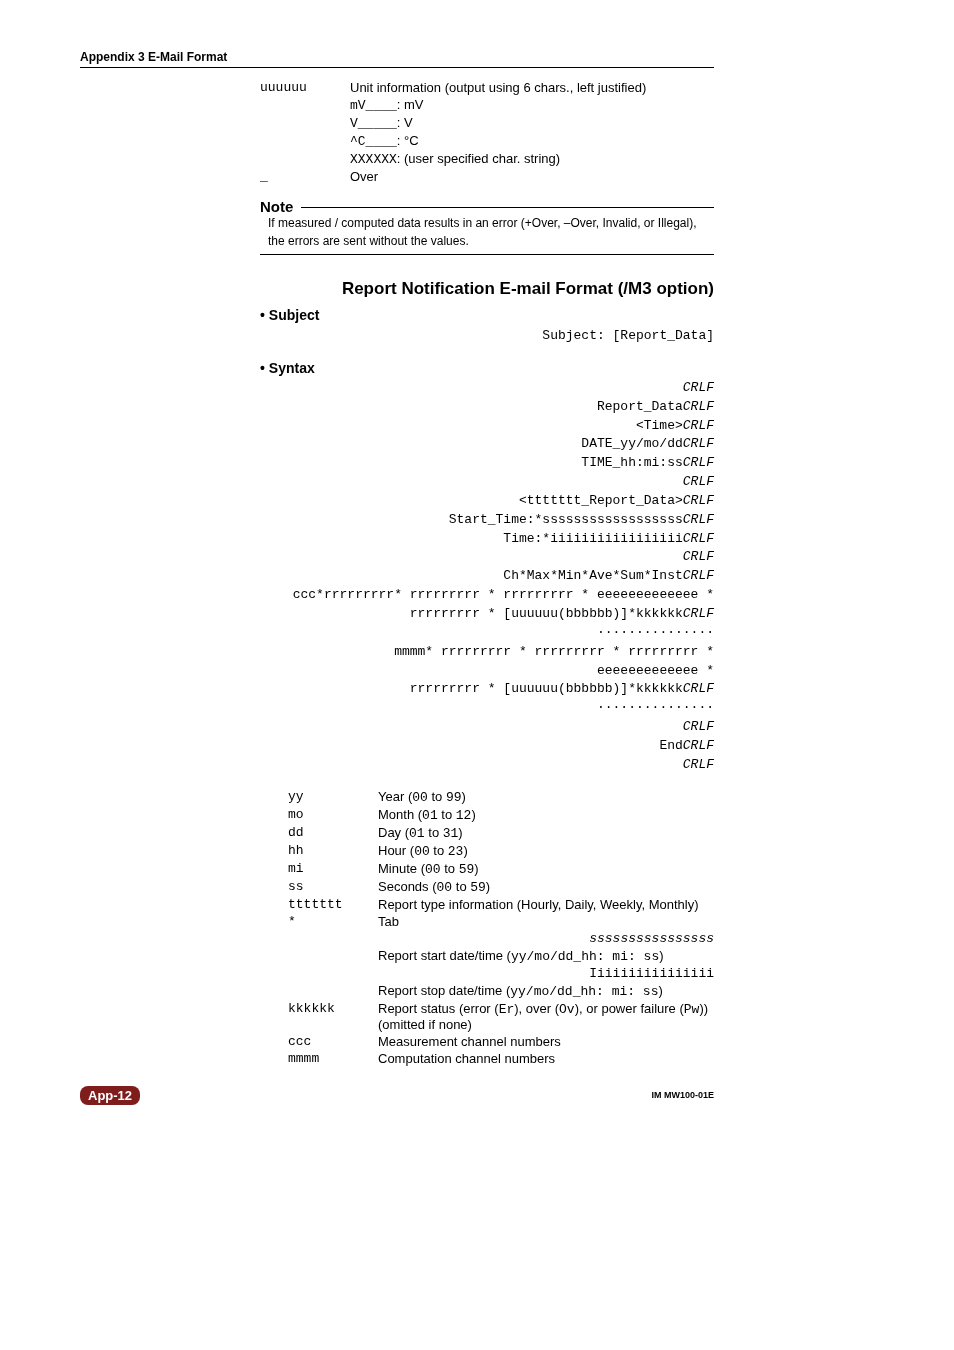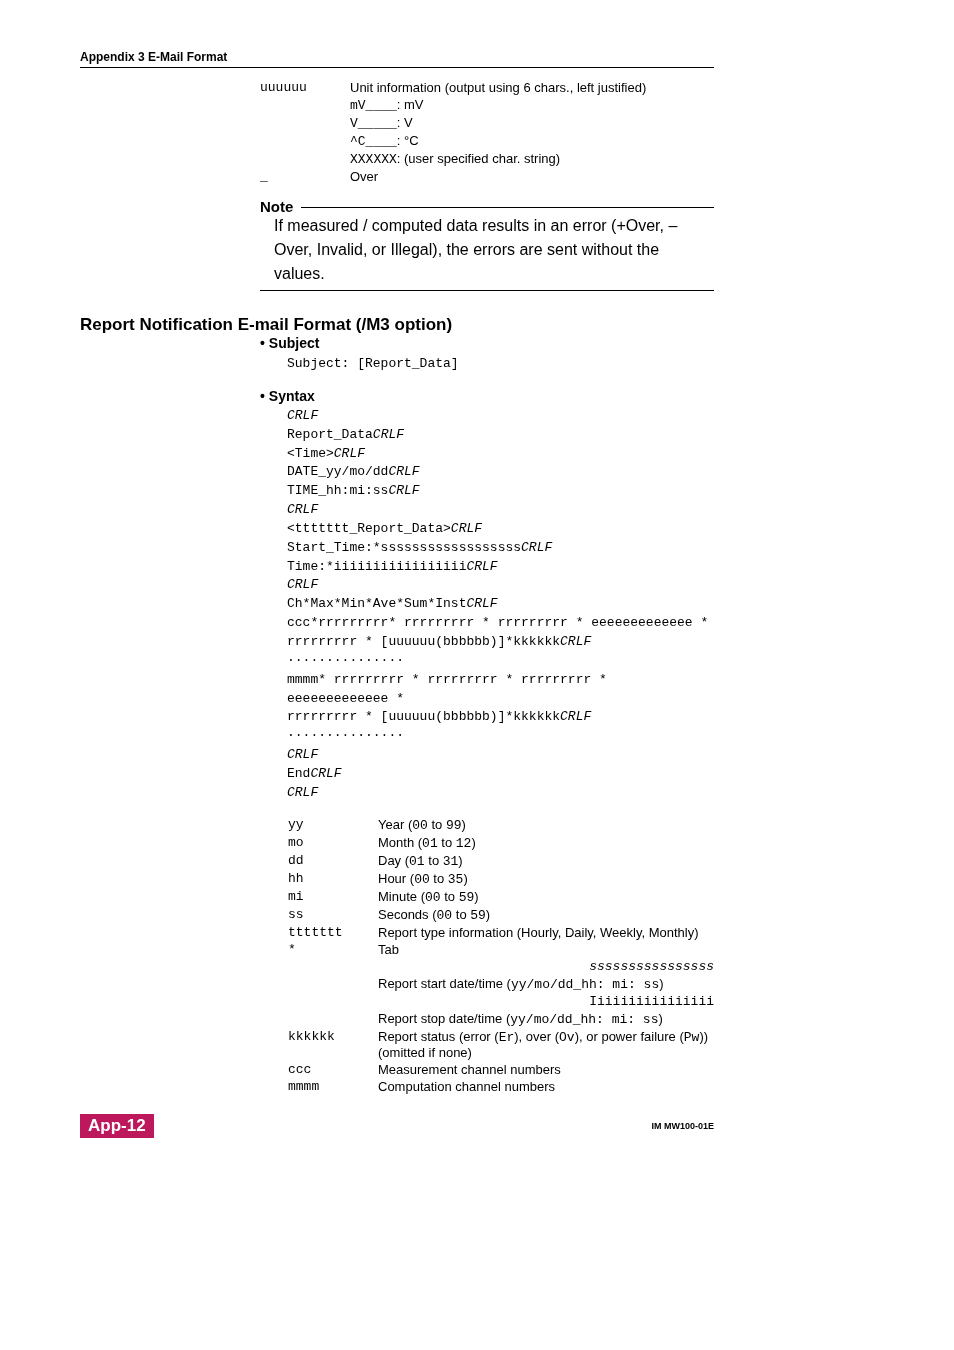--- a/index.html
+++ b/index.html
@@ -45,69 +45,73 @@
     background: #fff;
     position: relative;
     z-index: 1;
   }
   .note-line {
     border-bottom: 1px solid #000;
     margin-top: -8px;
     margin-bottom: 6px;
   }
   .note-body {
-    font-size: 16px;
-    margin-left: 14px;
+    font-size: 12px;
+    margin-left: 8px;
     margin-bottom: 4px;
     line-height: 1.5;
   }
   .note-bottom {
     border-bottom: 1px solid #000;
     margin-bottom: 24px;
   }
   .section-h2 {
     font-weight: bold;
     font-size: 17px;
+    margin-bottom: 8px;
+    text-align: right;
   }
   .bullet-head {
     font-weight: bold;
     font-size: 14px;
     margin-bottom: 3px;
   }
   .bullet-head::before {
     content: "• ";
   }
   .syntax-block {
     margin-left: 27px;
     margin-bottom: 14px;
     line-height: 1.45;
+    text-align: right;
   }
   .syntax-block .mono {
     font-size: 13px;
   }
   .italic {
     font-style: italic;
   }
   .def-section {
     margin-left: 28px;
   }
   .footer {
     display: flex;
     justify-content: space-between;
     align-items: center;
     margin-top: 20px;
     border-top: none;
   }
   .footer-bar {
-    background: #be185d;
+    background: #7f1d1d;
     color: #fff;
     font-weight: bold;
-    font-size: 17px;
+    font-size: 13px;
     padding: 2px 8px;
     display: inline-block;
+    border-radius: 8px;
   }
   .footer-right {
     font-size: 9px;
     font-weight: bold;
   }
 </style>
 </head>
 <body>
 
 <div class="header-title">Appendix 3  E-Mail Format</div>
@@ -186,21 +190,21 @@
       <div class="def-row">
         <div class="def-key mono">mo</div>
         <div class="def-val">Month (<span class="mono">01</span> to <span class="mono">12</span>)</div>
       </div>
       <div class="def-row">
         <div class="def-key mono">dd</div>
         <div class="def-val">Day (<span class="mono">01</span> to <span class="mono">31</span>)</div>
       </div>
       <div class="def-row">
         <div class="def-key mono">hh</div>
-        <div class="def-val">Hour (<span class="mono">00</span> to <span class="mono">35</span>)</div>
+        <div class="def-val">Hour (<span class="mono">00</span> to <span class="mono">23</span>)</div>
       </div>
       <div class="def-row">
         <div class="def-key mono">mi</div>
         <div class="def-val">Minute (<span class="mono">00</span> to <span class="mono">59</span>)</div>
       </div>
       <div class="def-row">
         <div class="def-key mono">ss</div>
         <div class="def-val">Seconds (<span class="mono">00</span> to <span class="mono">59</span>)</div>
       </div>
       <div class="def-row">

